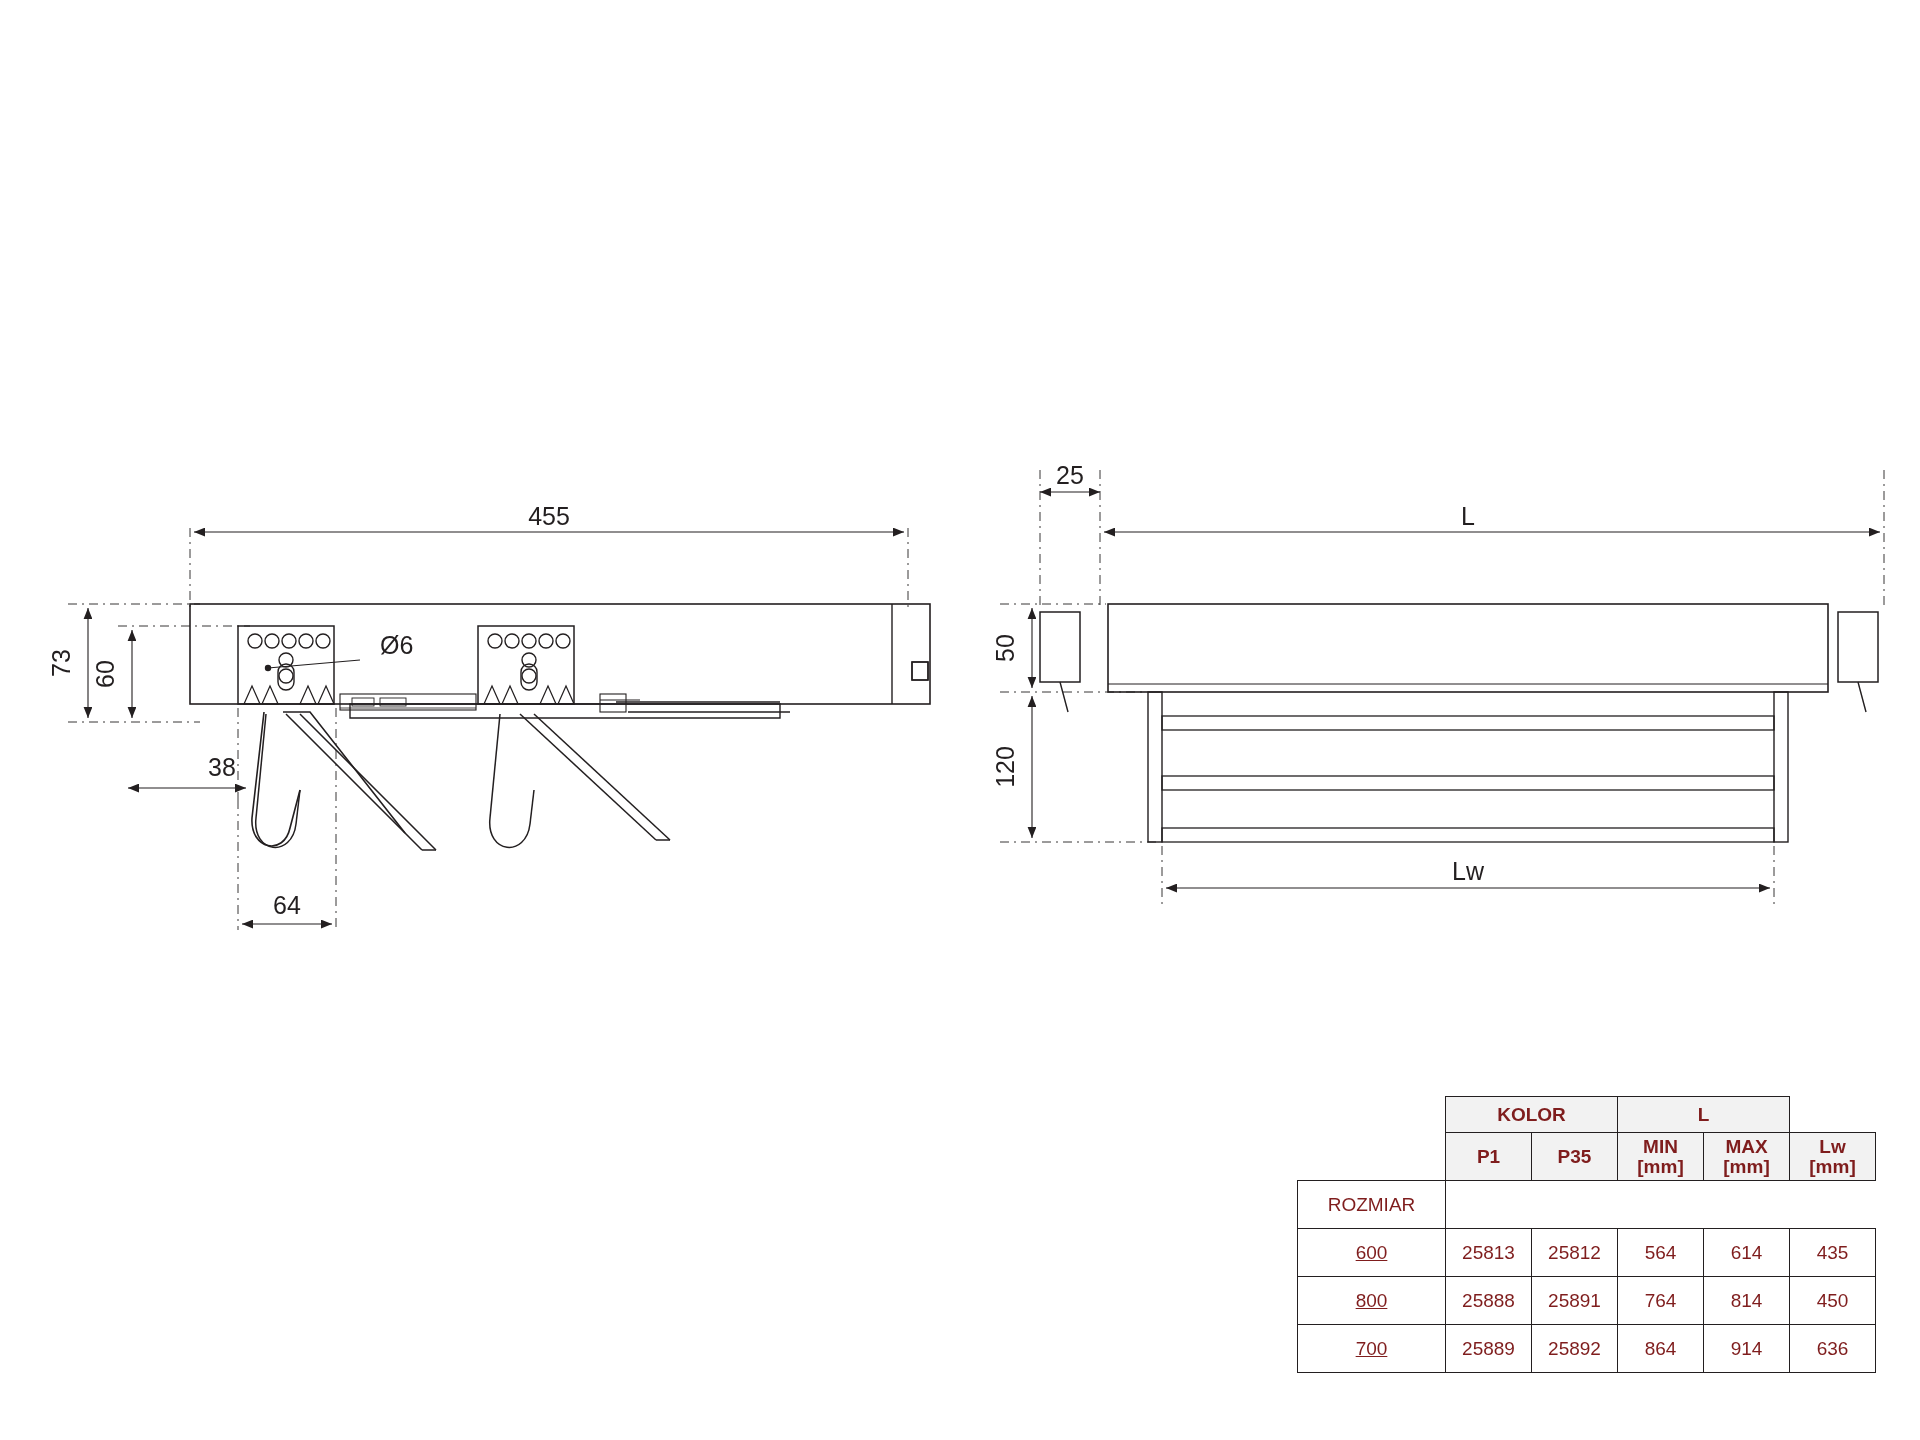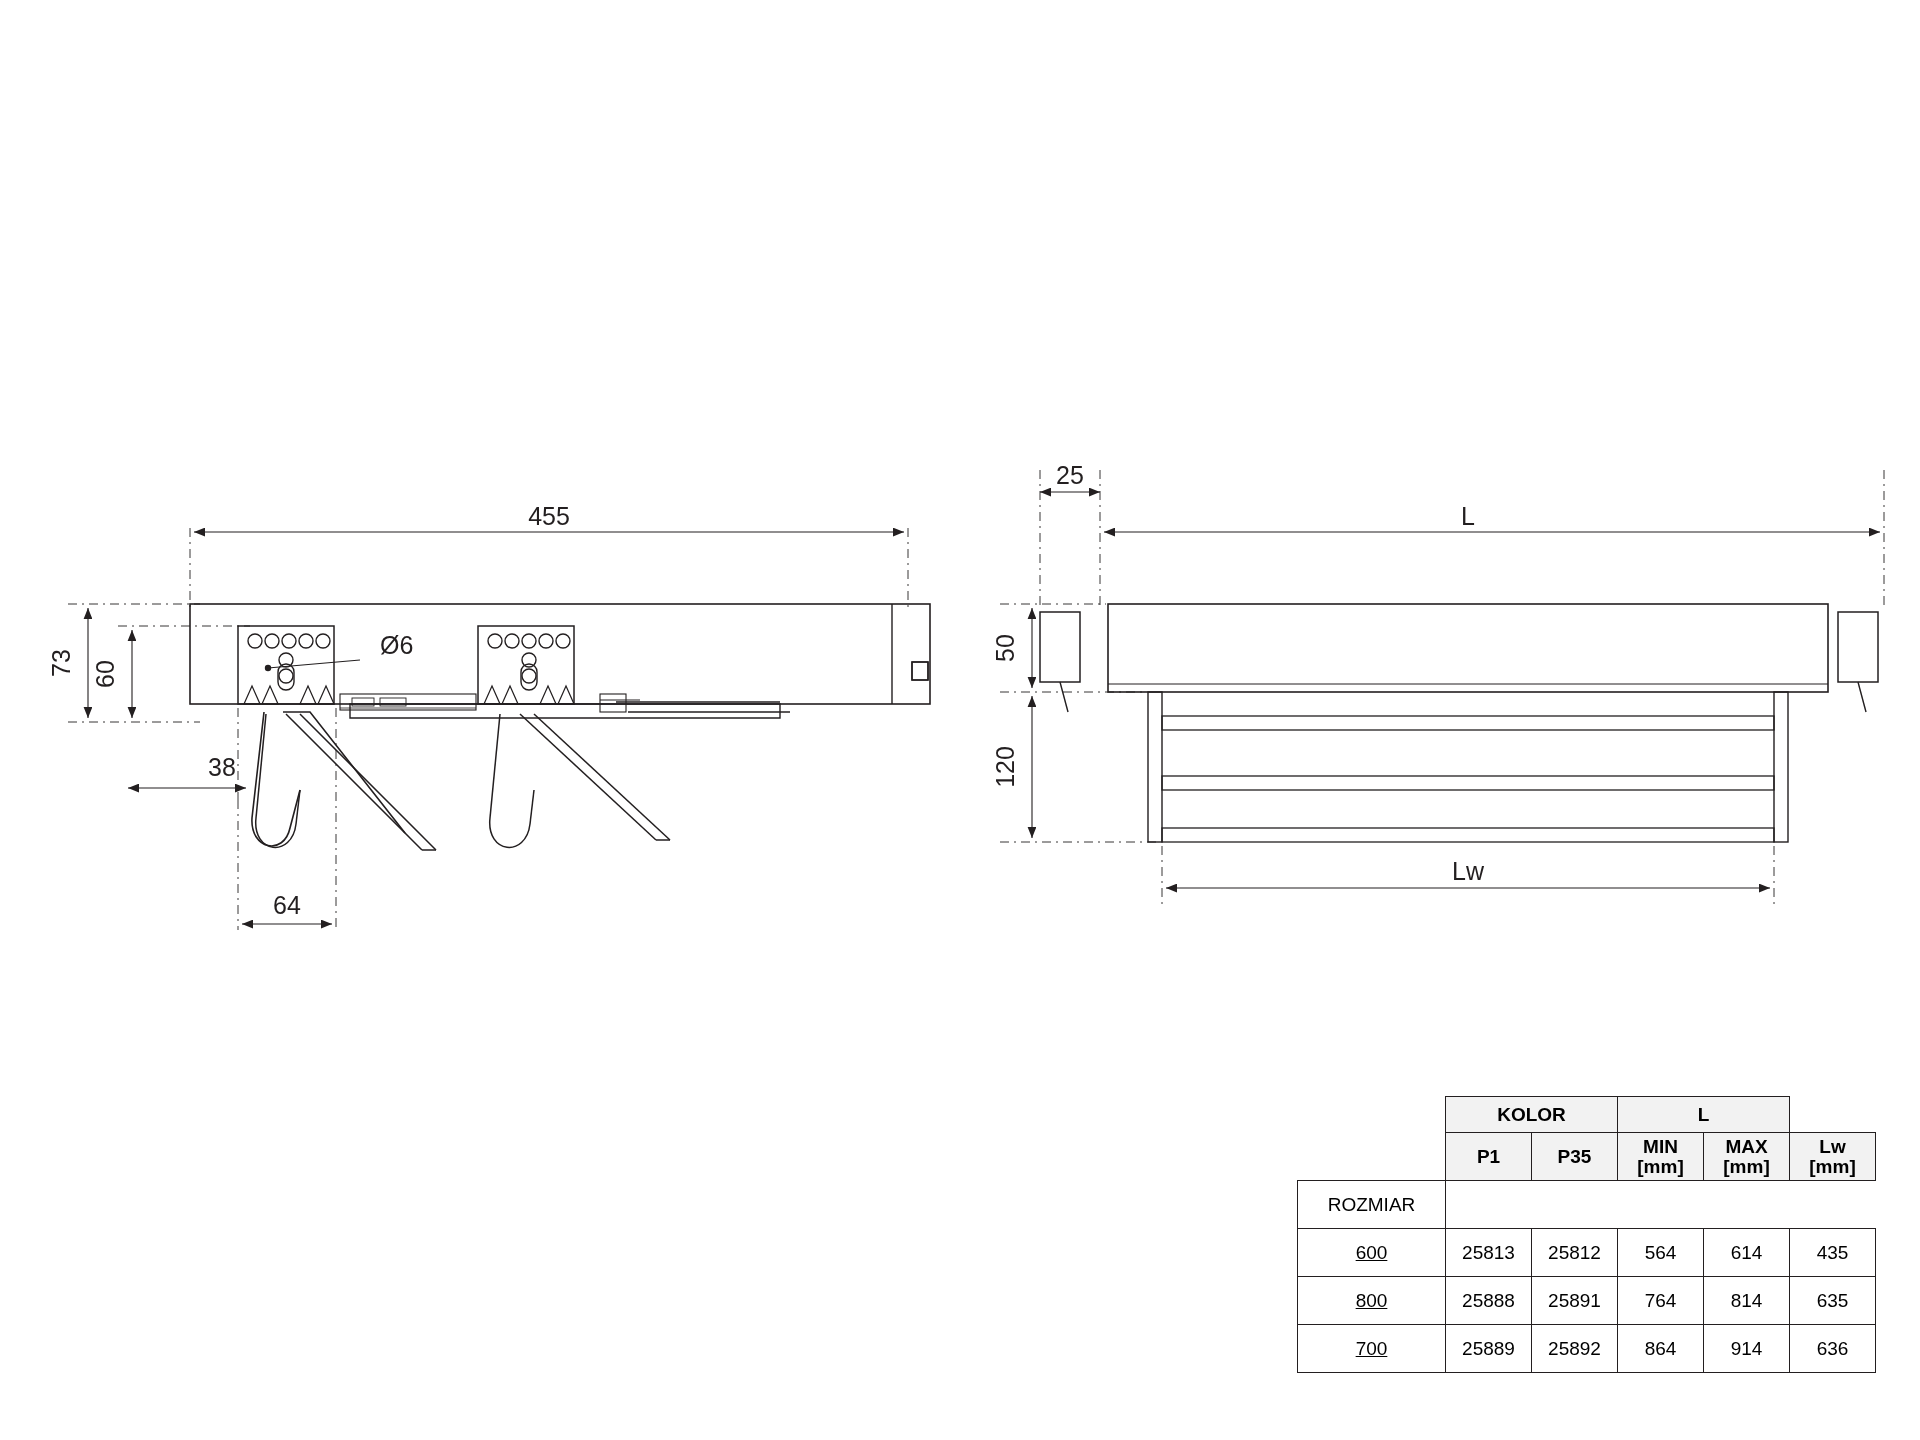--- a/index.html
+++ b/index.html
@@ -23,21 +23,21 @@
   }
   svg { display: block; }
 
   
   .spec-table {
     position: absolute;
     left: 1297px;
     top: 1096px;
     border-collapse: collapse;
     font-size: 19px;
-    color: #000000;
+    color: #7f1d1d;
   }
   .spec-table td, .spec-table th {
     border: 1px solid #231f20;
     text-align: center;
     vertical-align: middle;
     font-weight: normal;
     padding: 0;
     background: #ffffff;
   }
   .spec-table .hdr {
@@ -281,21 +281,21 @@
       <td>564</td>
       <td>614</td>
       <td>435</td>
     </tr>
     <tr class="row-data">
       <td class="size-cell">800</td>
       <td>25888</td>
       <td>25891</td>
       <td>764</td>
       <td>814</td>
-      <td>635</td>
+      <td>450</td>
     </tr>
     <tr class="row-data">
       <td class="size-cell">700</td>
       <td>25889</td>
       <td>25892</td>
       <td>864</td>
       <td>914</td>
       <td>636</td>
     </tr>
   </tbody>

